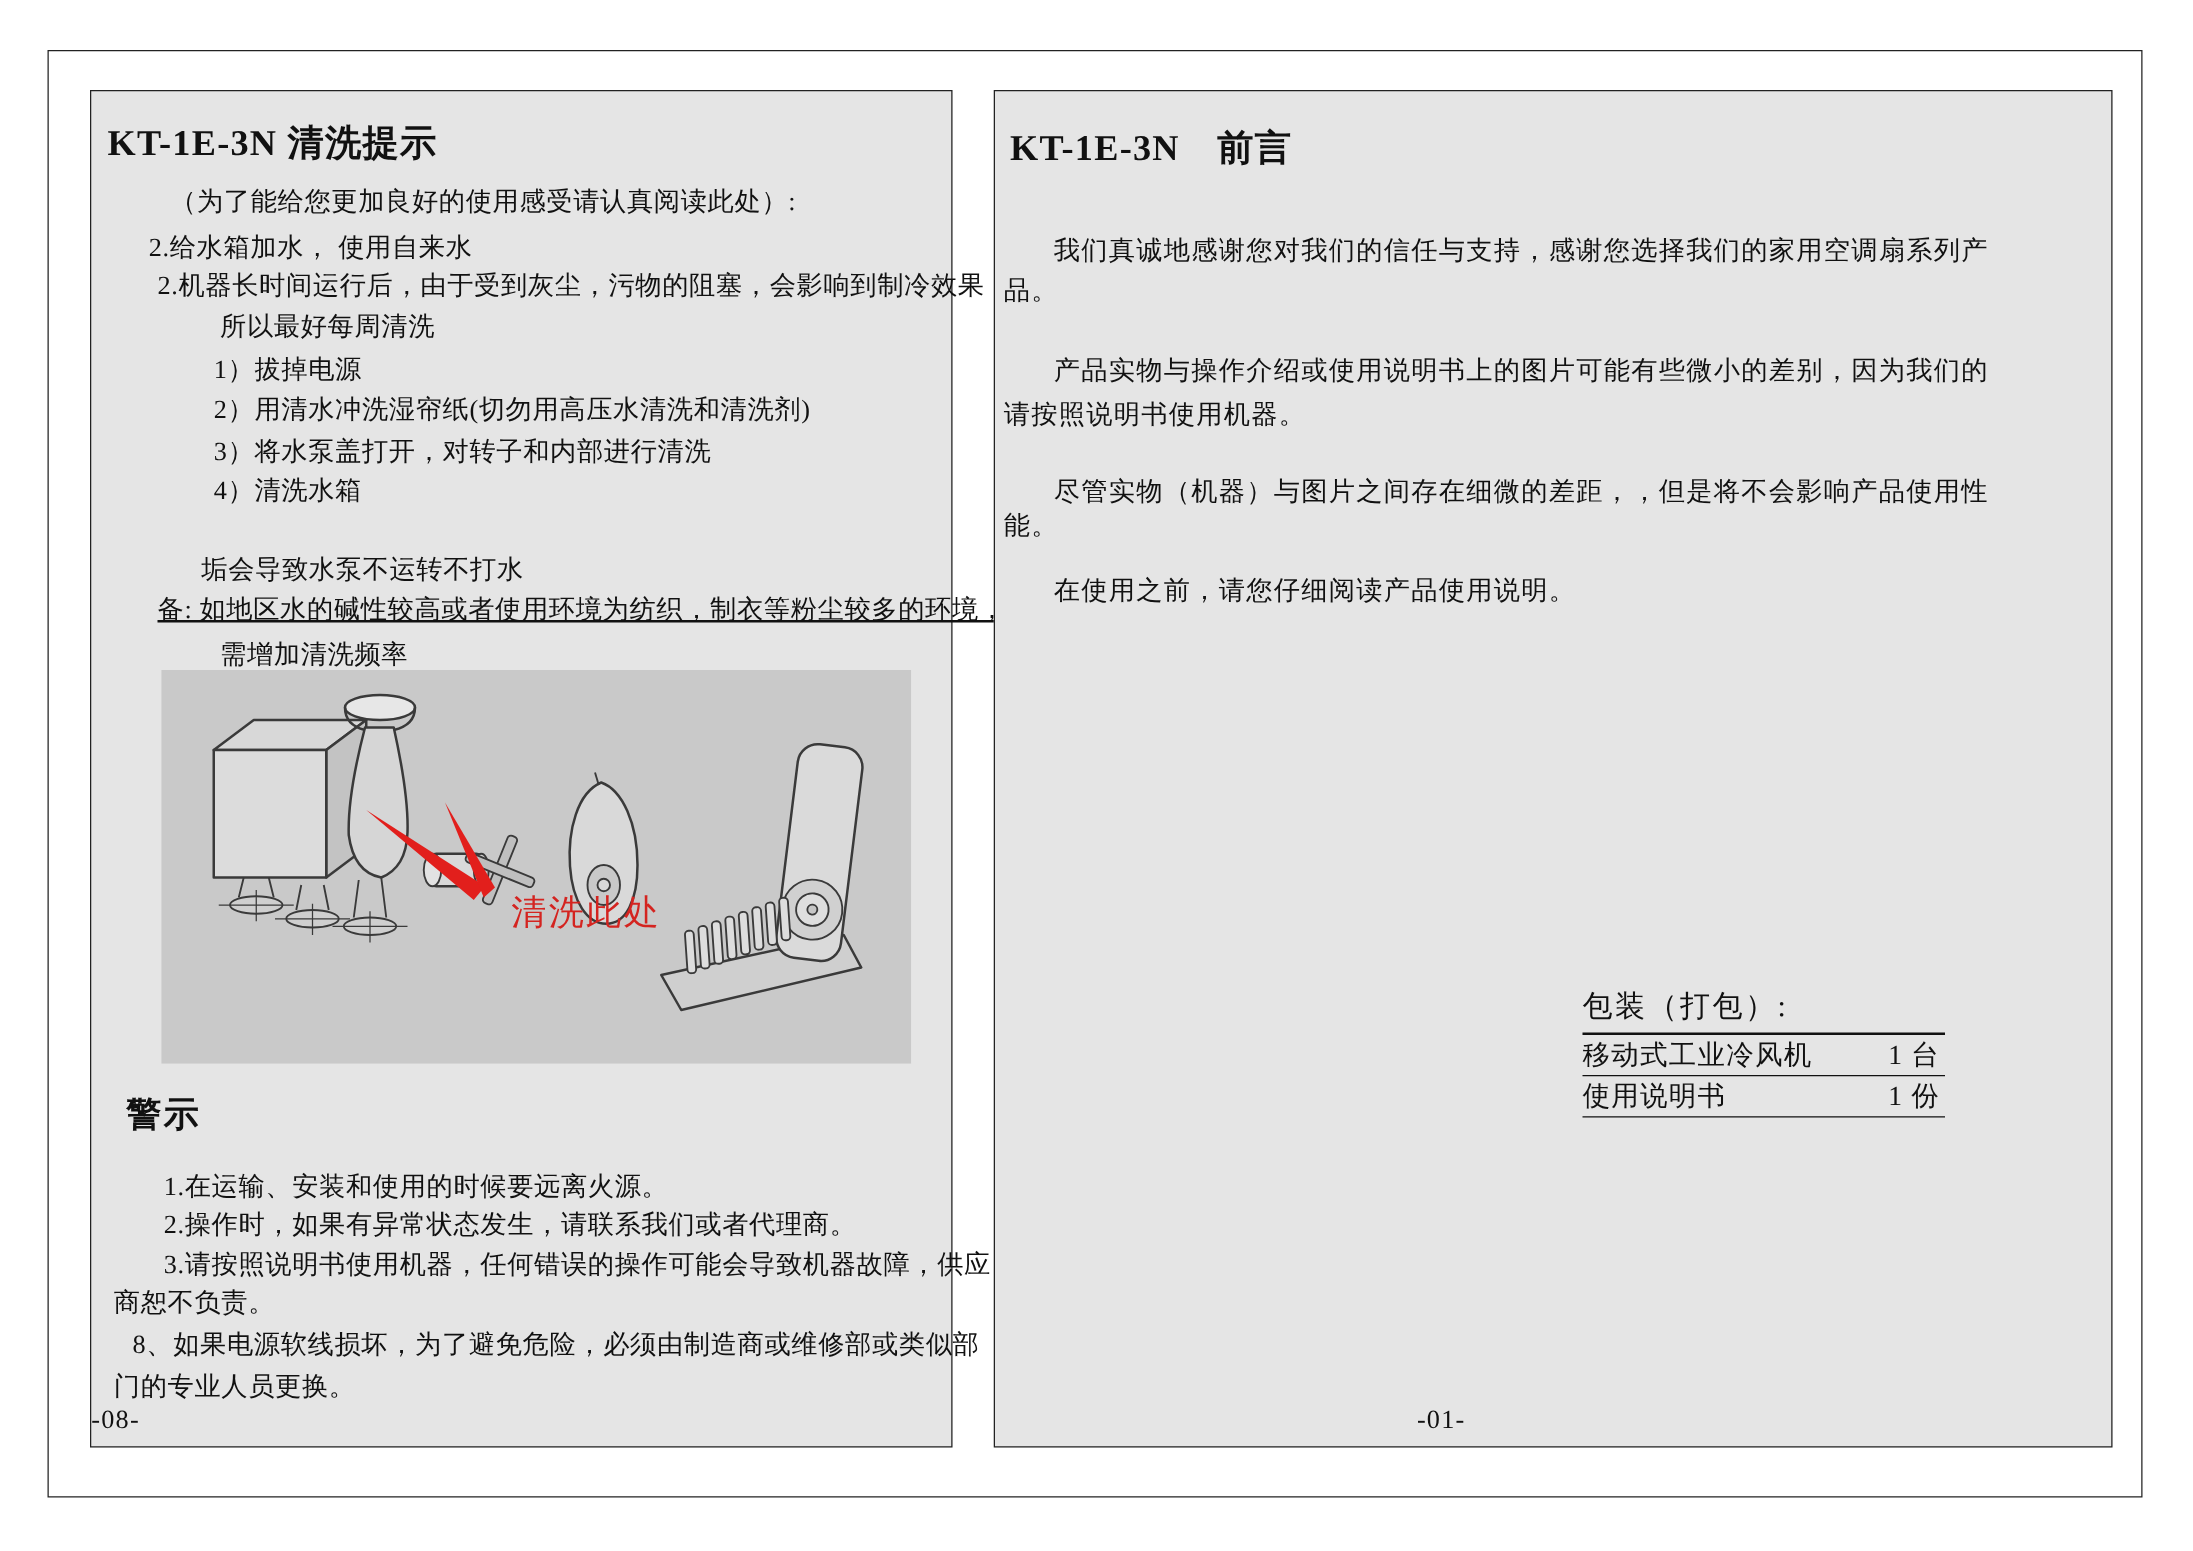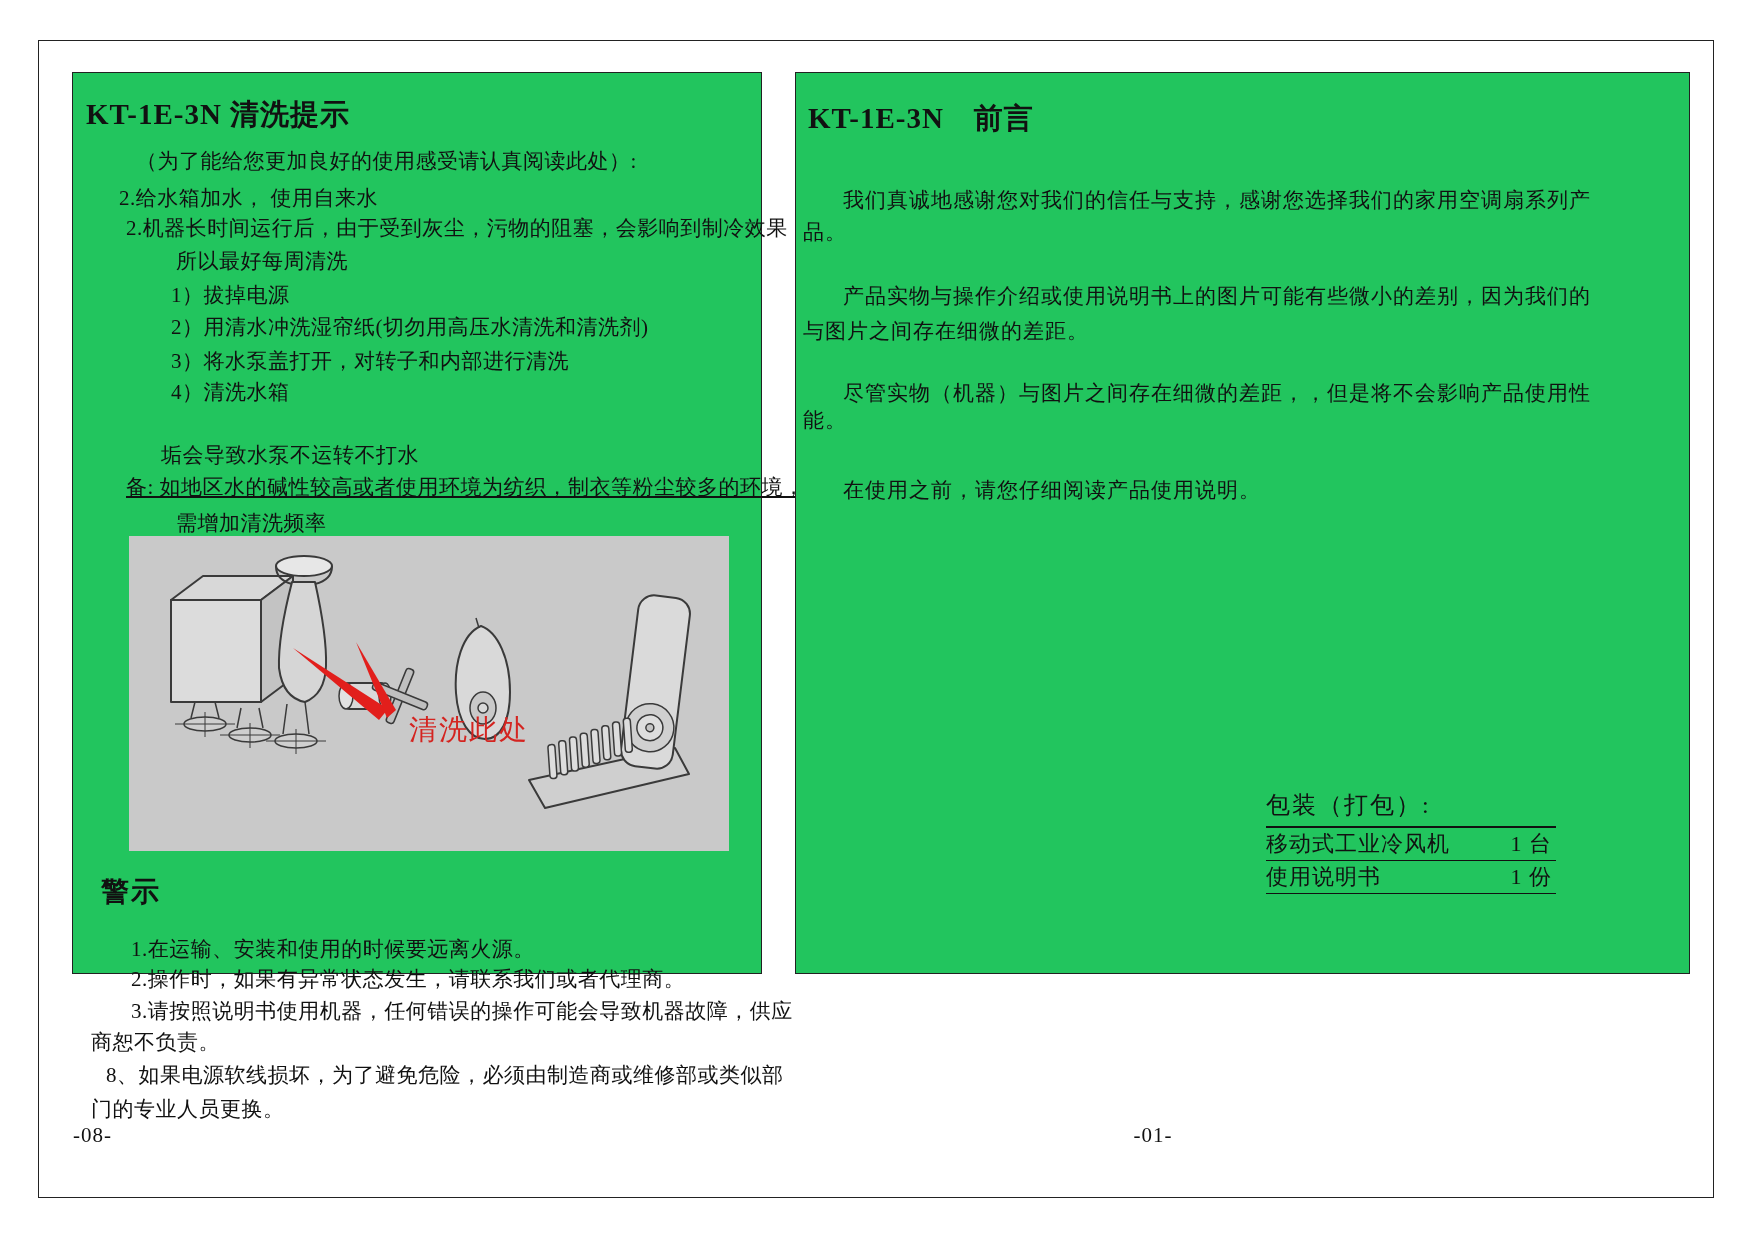--- a/index.html
+++ b/index.html
@@ -5,22 +5,22 @@
   html,body{margin:0;padding:0;background:#fff;}
   .canvas{
     position:relative;width:1754px;height:1241px;background:#ffffff;
     font-family:"Liberation Serif","DejaVu Serif",serif;color:#111;overflow:hidden;
   }
   .outer-frame{
     position:absolute;left:38px;top:40px;width:1676px;height:1158px;
     border:1.5px solid #222;box-sizing:border-box;
   }
   .page{
-    position:absolute;top:72px;height:902px;border:1.5px solid #222;
-    box-sizing:border-box;background:#22c55e;
+    position:absolute;top:72px;height:1086px;border:1.5px solid #222;
+    box-sizing:border-box;background:#e5e5e5;
   }
   .page.left{left:72px;width:690px;}
   .page.right{left:795px;width:895px;}
   .page-title{
     position:absolute;font-size:29px;font-weight:bold;white-space:nowrap;
     letter-spacing:1px;
   }
   .page.left .page-title{left:13px;top:22px;}
   .page.right .page-title{left:12px;top:26px;}
   .tline{position:absolute;white-space:nowrap;font-size:21px;letter-spacing:0.5px;}
@@ -51,21 +51,21 @@
   .page-number{position:absolute;top:1050px;font-size:21px;letter-spacing:1px;}
   .page.left .page-number{left:0;width:100%;text-align:left;}
   .page.right .page-number{left:307px;width:100px;text-align:center;}
   
   .R0{left:47px;top:113px;}
   .R1{left:7px;top:145px;}
   .R2{left:47px;top:209px;}
   .R3{left:7px;top:244px;}
   .R4{left:47px;top:306px;}
   .R5{left:7px;top:333px;}
-  .R6{left:47px;top:403px;}
+  .R6{left:47px;top:385px;}
   
   .packing{position:absolute;left:470px;top:716px;width:290px;}
   .packing-heading{
     font-size:24px;letter-spacing:2px;border-bottom:2.5px solid #111;
     padding-bottom:5px;font-weight:normal;white-space:nowrap;
   }
   .packing-row{
     position:relative;height:32px;border-bottom:1.5px solid #111;
     font-size:22px;letter-spacing:1px;white-space:nowrap;
   }
@@ -170,21 +170,21 @@
 
     <div class="page-number">-08-</div>
   </div>
 
   <div class="page right">
     <div class="page-title">KT-1E-3N　前言</div>
 
     <div class="tline R0">我们真诚地感谢您对我们的信任与支持，感谢您选择我们的家用空调扇系列产</div>
     <div class="tline R1">品。</div>
     <div class="tline R2">产品实物与操作介绍或使用说明书上的图片可能有些微小的差别，因为我们的</div>
-    <div class="tline R3">与图片之间存在细微的差距。</div>
+    <div class="tline R3">请按照说明书使用机器。</div>
     <div class="tline R4">尽管实物（机器）与图片之间存在细微的差距，，但是将不会影响产品使用性</div>
     <div class="tline R5">能。</div>
     <div class="tline R6">在使用之前，请您仔细阅读产品使用说明。</div>
 
     <div class="packing">
       <div class="packing-heading">包装（打包）:</div>
       <div class="packing-row first">
         <span class="item-name">移动式工业冷风机</span>
         <span class="item-qty">1 台</span>
       </div>

